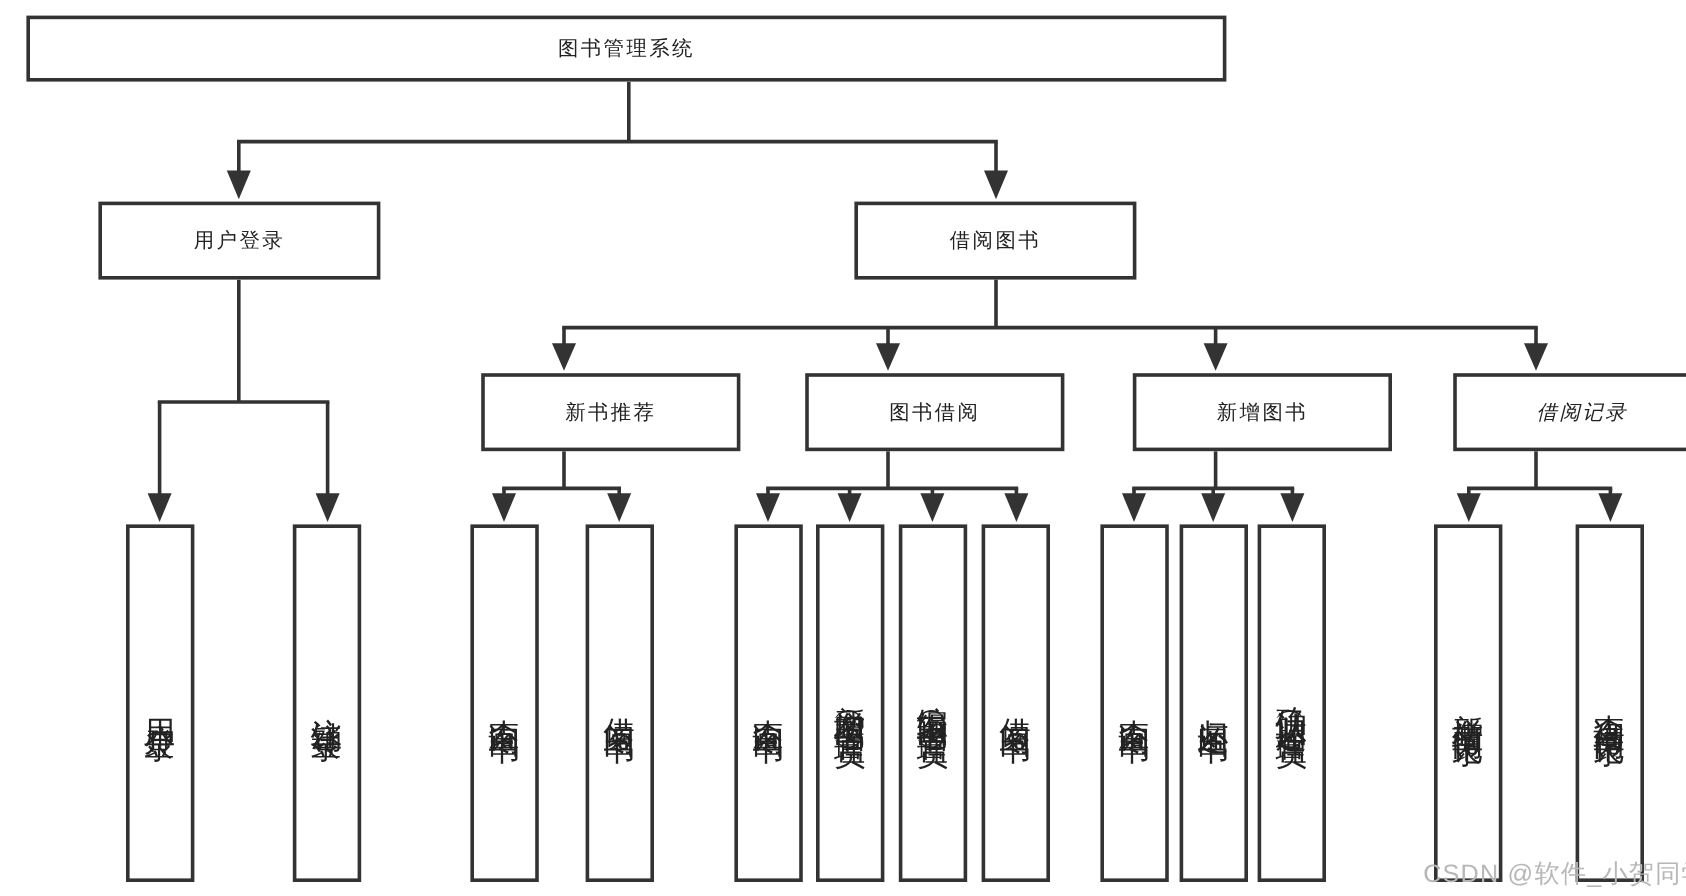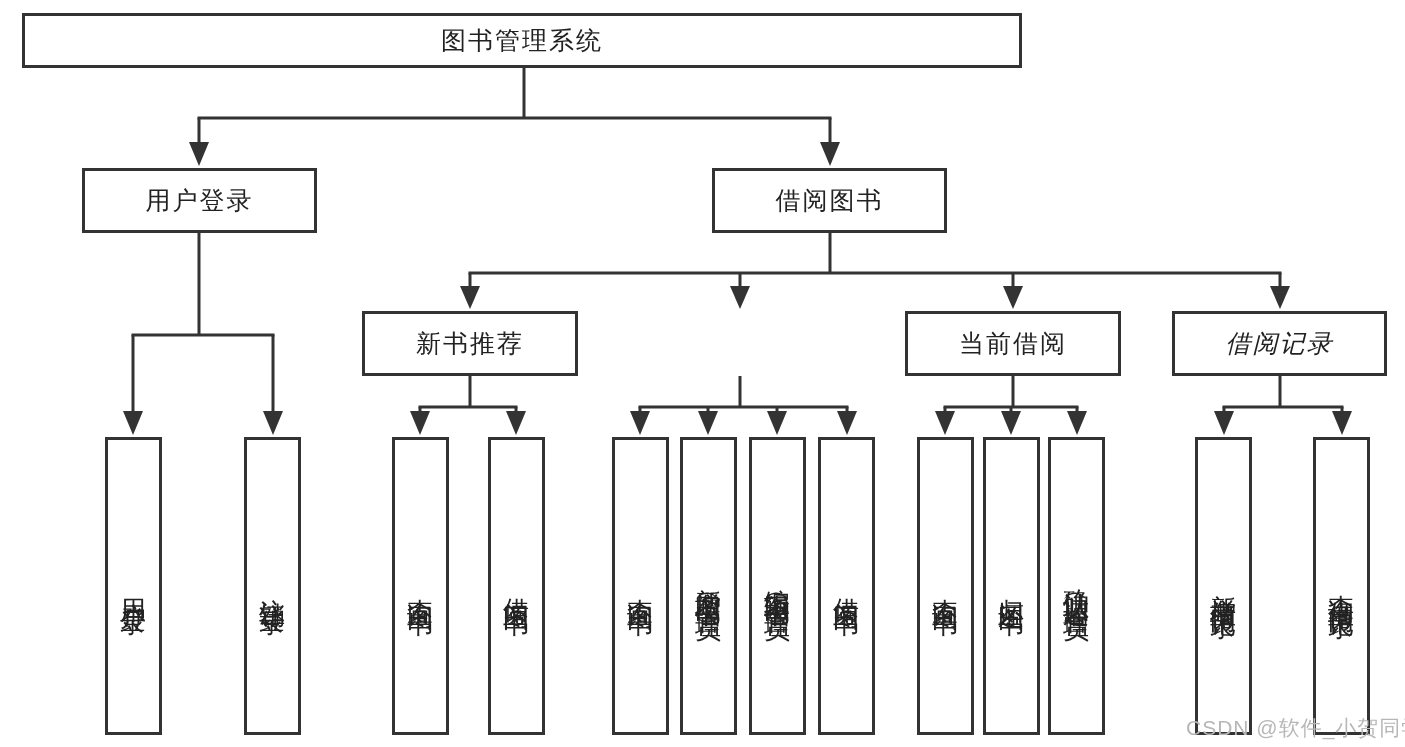--- a/index.html
+++ b/index.html
@@ -25,34 +25,34 @@
     position: absolute;
     box-sizing: border-box;
     border: 3px solid #333333;
     background: #ffffff;
     display: flex;
     align-items: center;
     justify-content: center;
     color: #222222;
   }
   .hlabel {
-    font-size: 25px;
+    font-size: 17px;
     letter-spacing: 2px;
     white-space: nowrap;
   }
   .leaf .vlabel {
     writing-mode: vertical-rl;
     text-orientation: mixed;
     font-size: 26px;
     letter-spacing: 4px;
     line-height: 1;
     max-height: 288px;
   }
   .lvl { top: 168px; height: 65px; }
-  .lvl3 { top: 311px; height: 65px; }
+  .lvl3 { top: 311px; height: 65px; margin-left: 39px; }
   .leaf { top: 437px; height: 298px; width: 57px; }
   #watermark {
     position: absolute;
     left: 1186px;
     top: 714px;
     font-size: 21px;
     color: #b7b7b7;
     letter-spacing: 1px;
     white-space: nowrap;
   }
@@ -145,22 +145,25 @@
   <div class="box lvl" style="left:82px; width:235px;">
     <span class="hlabel">用户登录</span>
   </div>
   <div class="box lvl" style="left:712px; width:235px;">
     <span class="hlabel">借阅图书</span>
   </div>
 
   <div class="box lvl3" style="left:362px; width:216px;">
     <span class="hlabel">新书推荐</span>
   </div>
+  <div class="box lvl3" style="left:632px; width:216px;">
+    <span class="hlabel">图书借阅</span>
+  </div>
   <div class="box lvl3" style="left:905px; width:216px;">
-    <span class="hlabel">当前借阅</span>
+    <span class="hlabel">新增图书</span>
   </div>
   <div class="box lvl3" style="left:1172px; width:215px;font-style:italic;">
     <span class="hlabel">借阅记录</span>
   </div>
 
   <div class="box leaf" style="left:105px;">
     <span class="vlabel">用户登录</span>
   </div>
   <div class="box leaf" style="left:244px;">
     <span class="vlabel">注销登录</span>

